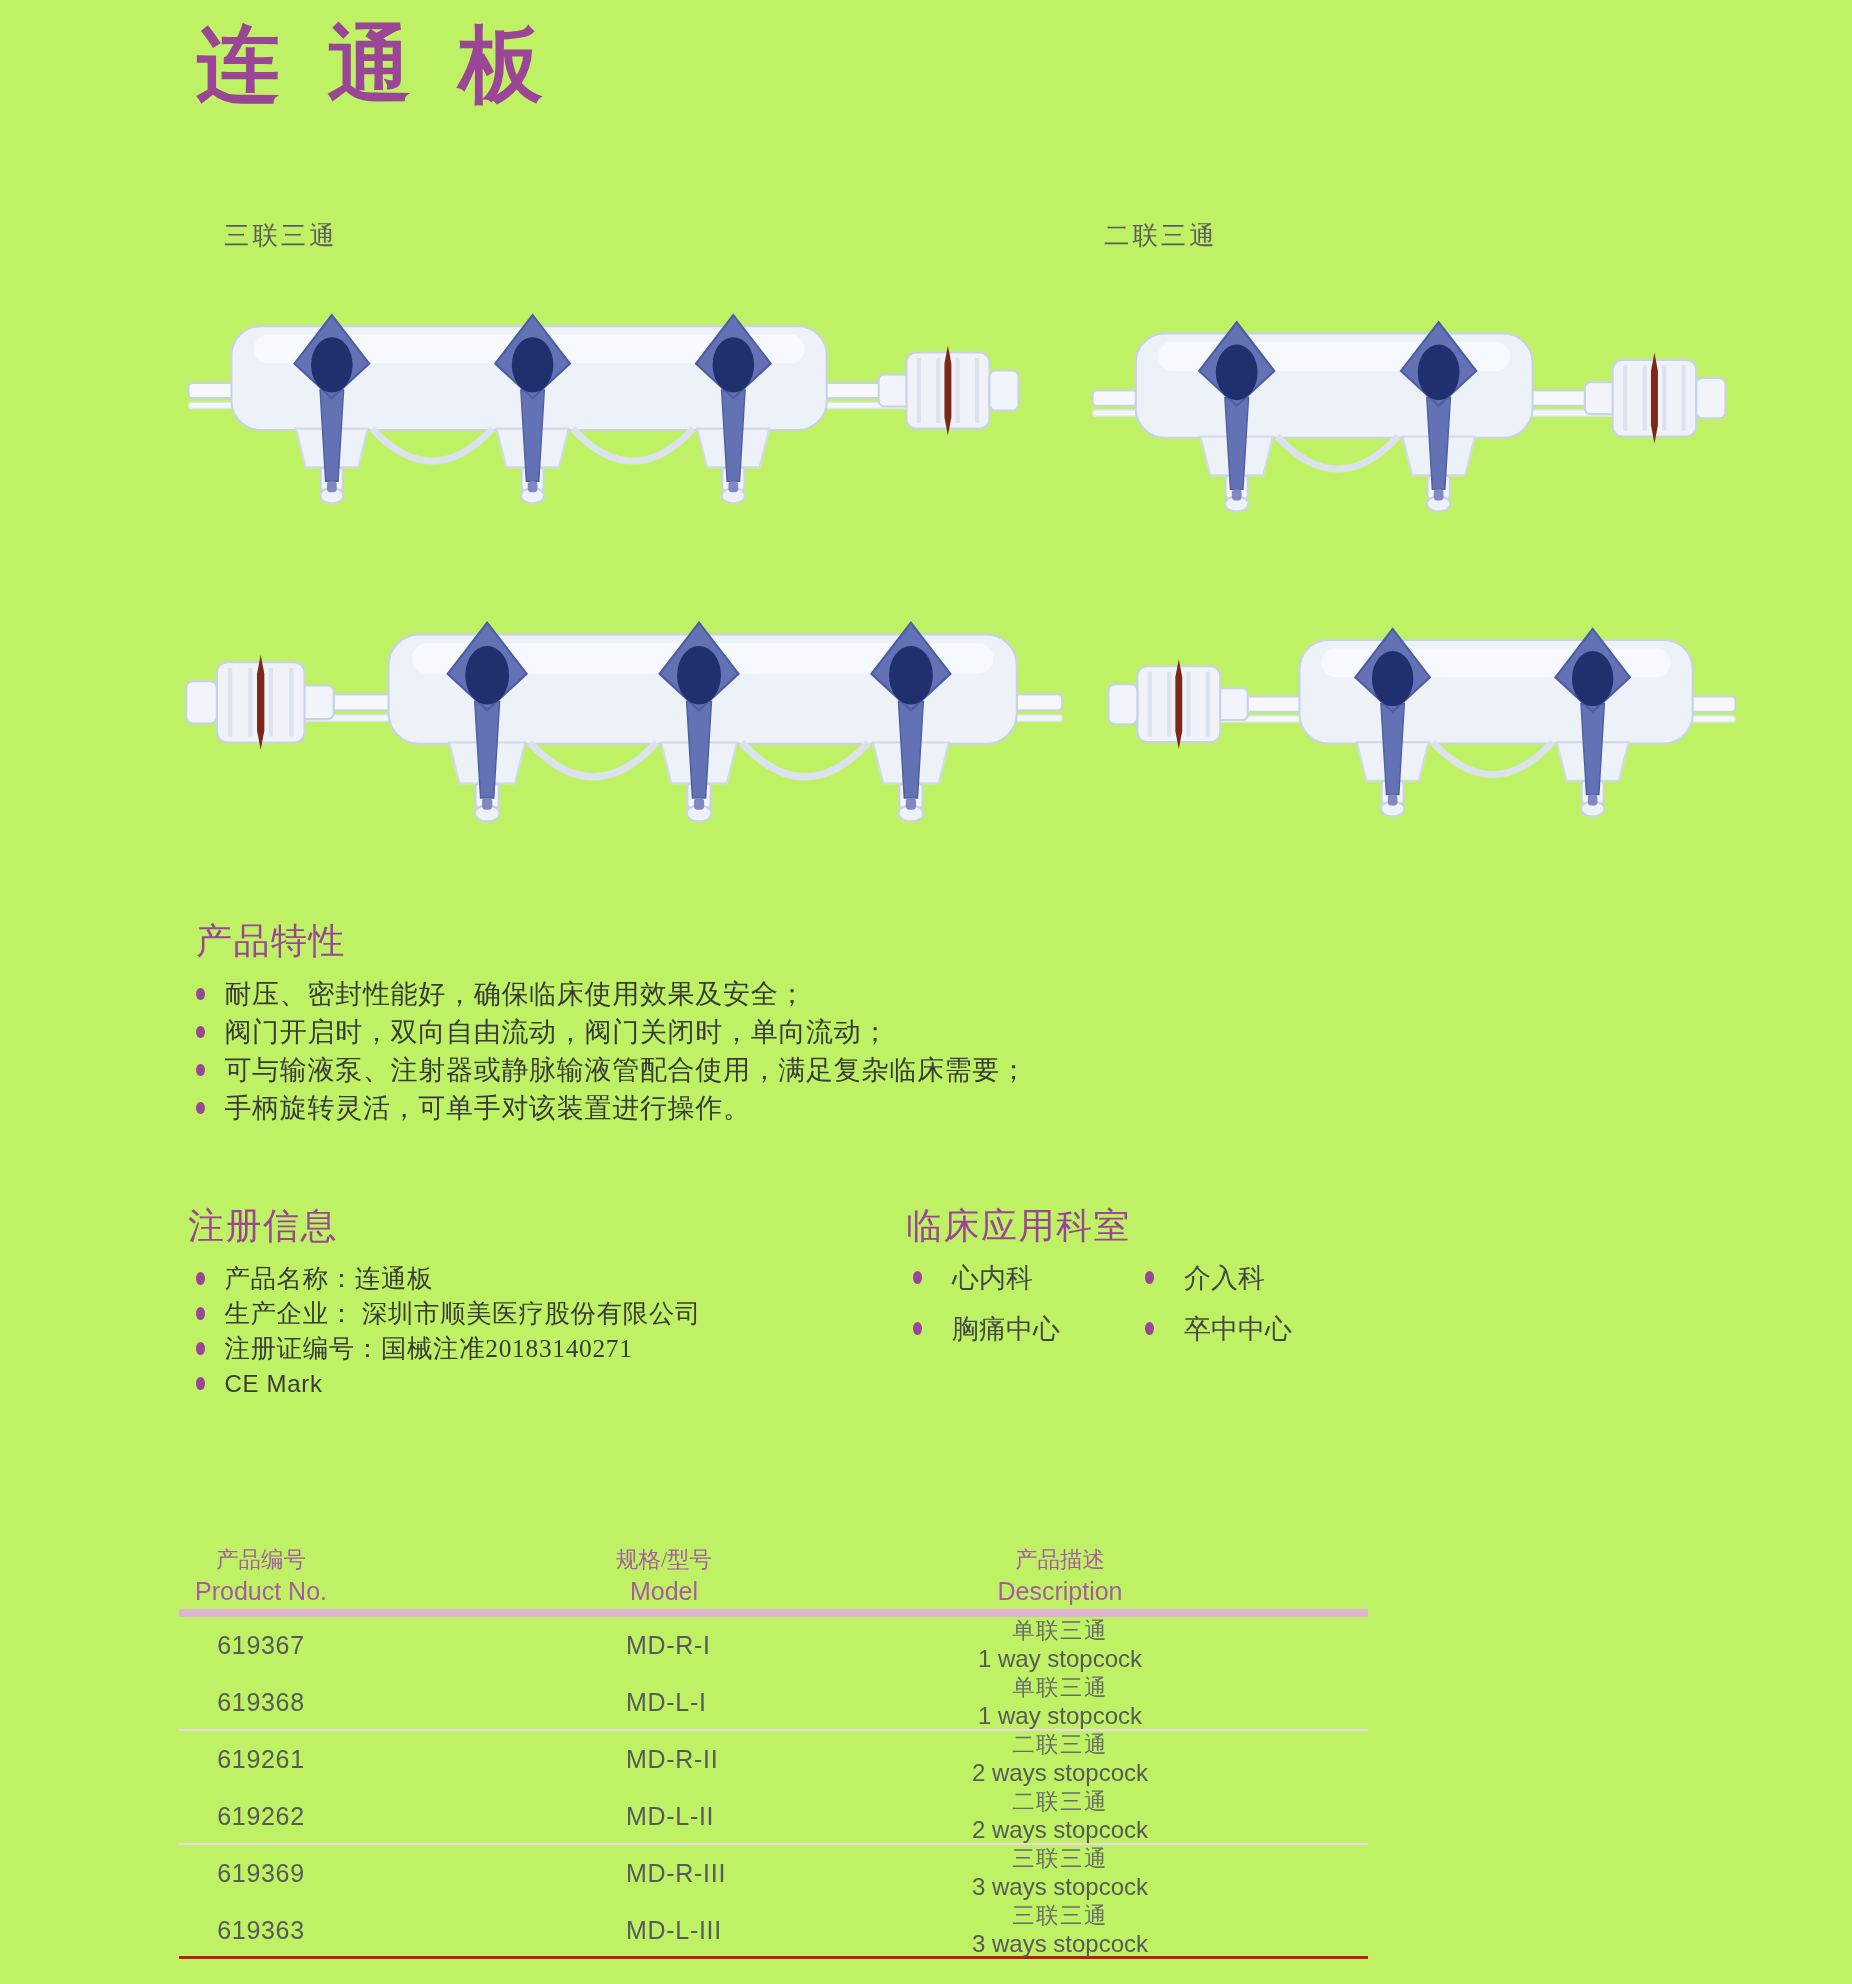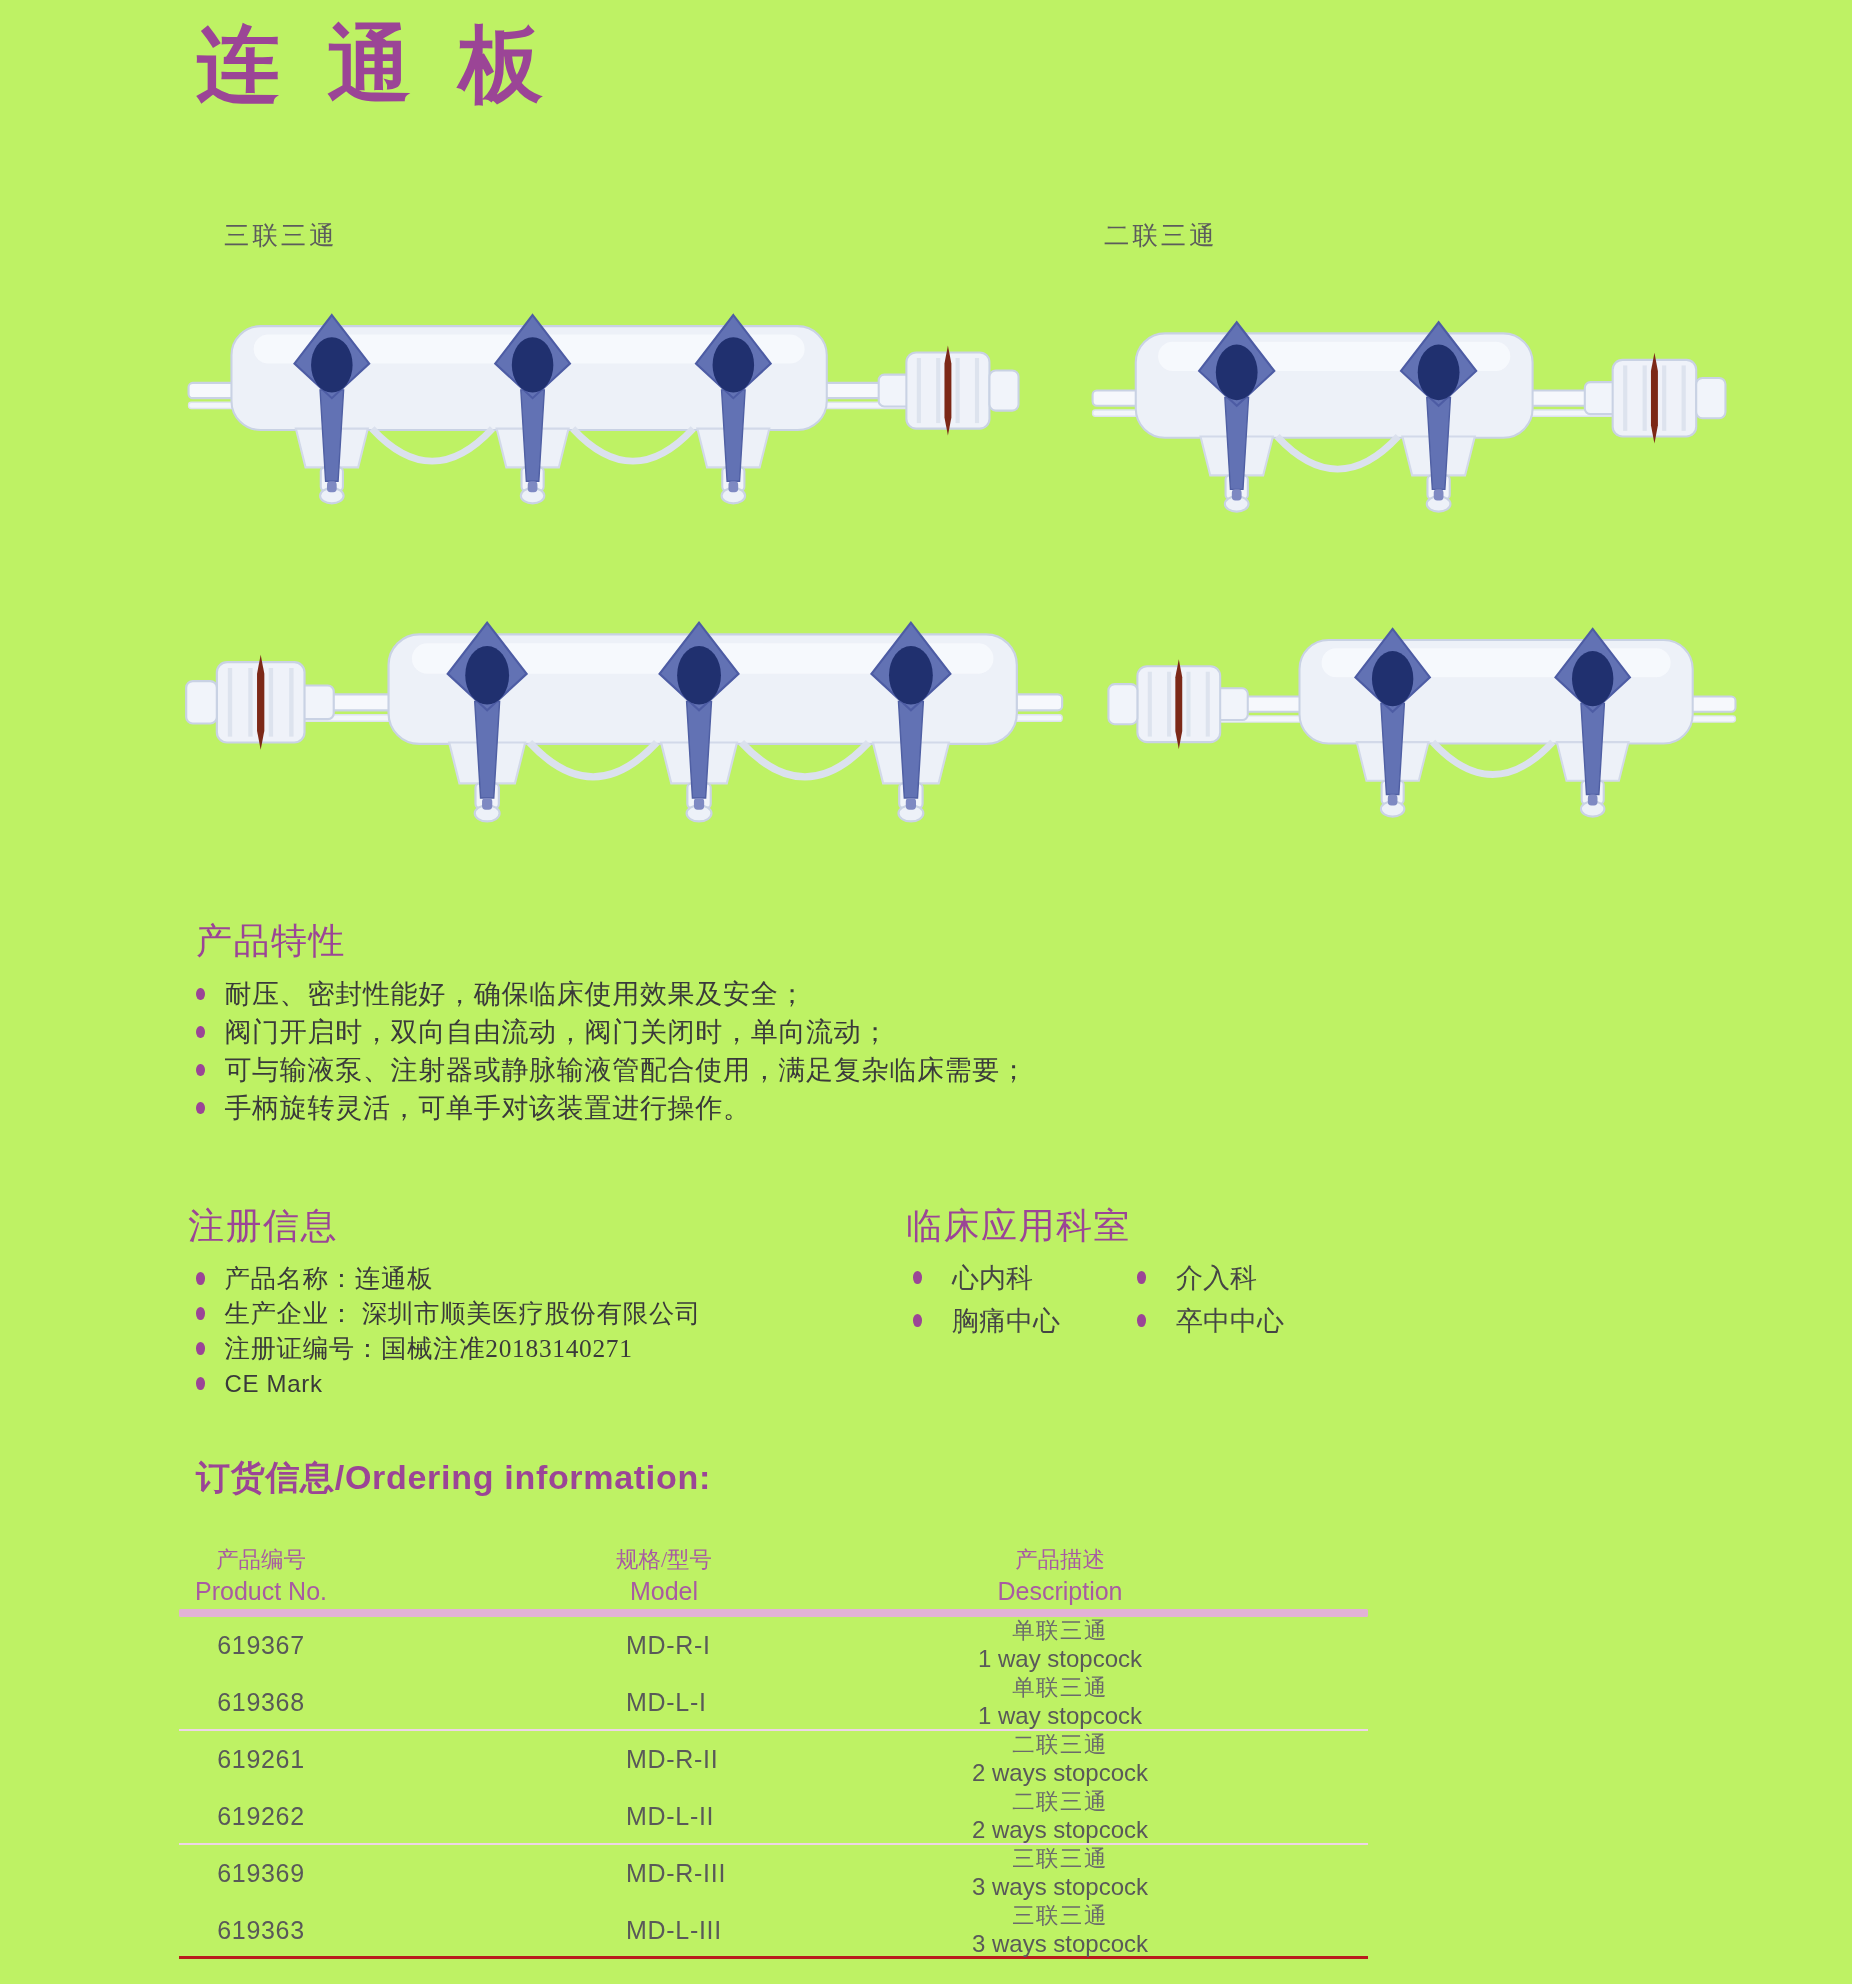--- a/index.html
+++ b/index.html
@@ -41,21 +41,21 @@
     height:38px;font-family:"Liberation Serif",serif;
     font-size:27px;color:#3a3a3a;letter-spacing:0.7px;
   }
   .reg-list li{
     height:35px;font-family:"Liberation Serif",serif;
     font-size:25.4px;color:#3a3a3a;letter-spacing:0.7px;
   }
   .reg-list li.latin{font-family:"Liberation Sans",sans-serif;font-size:24px}
   .clinical-grid{
     position:absolute;display:grid;
-    grid-template-columns:224px 224px;grid-auto-rows:43px;
+    grid-template-columns:224px 224px;grid-auto-rows:43px;gap:8px;
   }
   .clinical-grid .item{display:flex;align-items:center;font-size:27px;color:#454545}
   .clinical-grid .dot{margin-right:30px}
 
   
   .order-title{
     position:absolute;left:196px;top:1455px;
     font-size:34px;color:var(--accent-purple,#9b4596);letter-spacing:0.7px;
   }
   .otable{position:absolute;left:179px;top:1537px;width:1189px}
@@ -296,21 +296,20 @@
     <div class="item">
       <span class="dot"></span>
       <span>胸痛中心</span>
     </div>
     <div class="item">
       <span class="dot"></span>
       <span>卒中中心</span>
     </div>
   </div>
 
-  <h2 class="order-title">订货信息/Ordering information:</h2>
 
   <div class="otable">
     <div class="thead">
       <div class="th th1">
         <div class="zh">产品编号</div>
         <div class="en">Product No.</div>
       </div>
       <div class="th th2">
         <div class="zh">规格/型号</div>
         <div class="en">Model</div>

